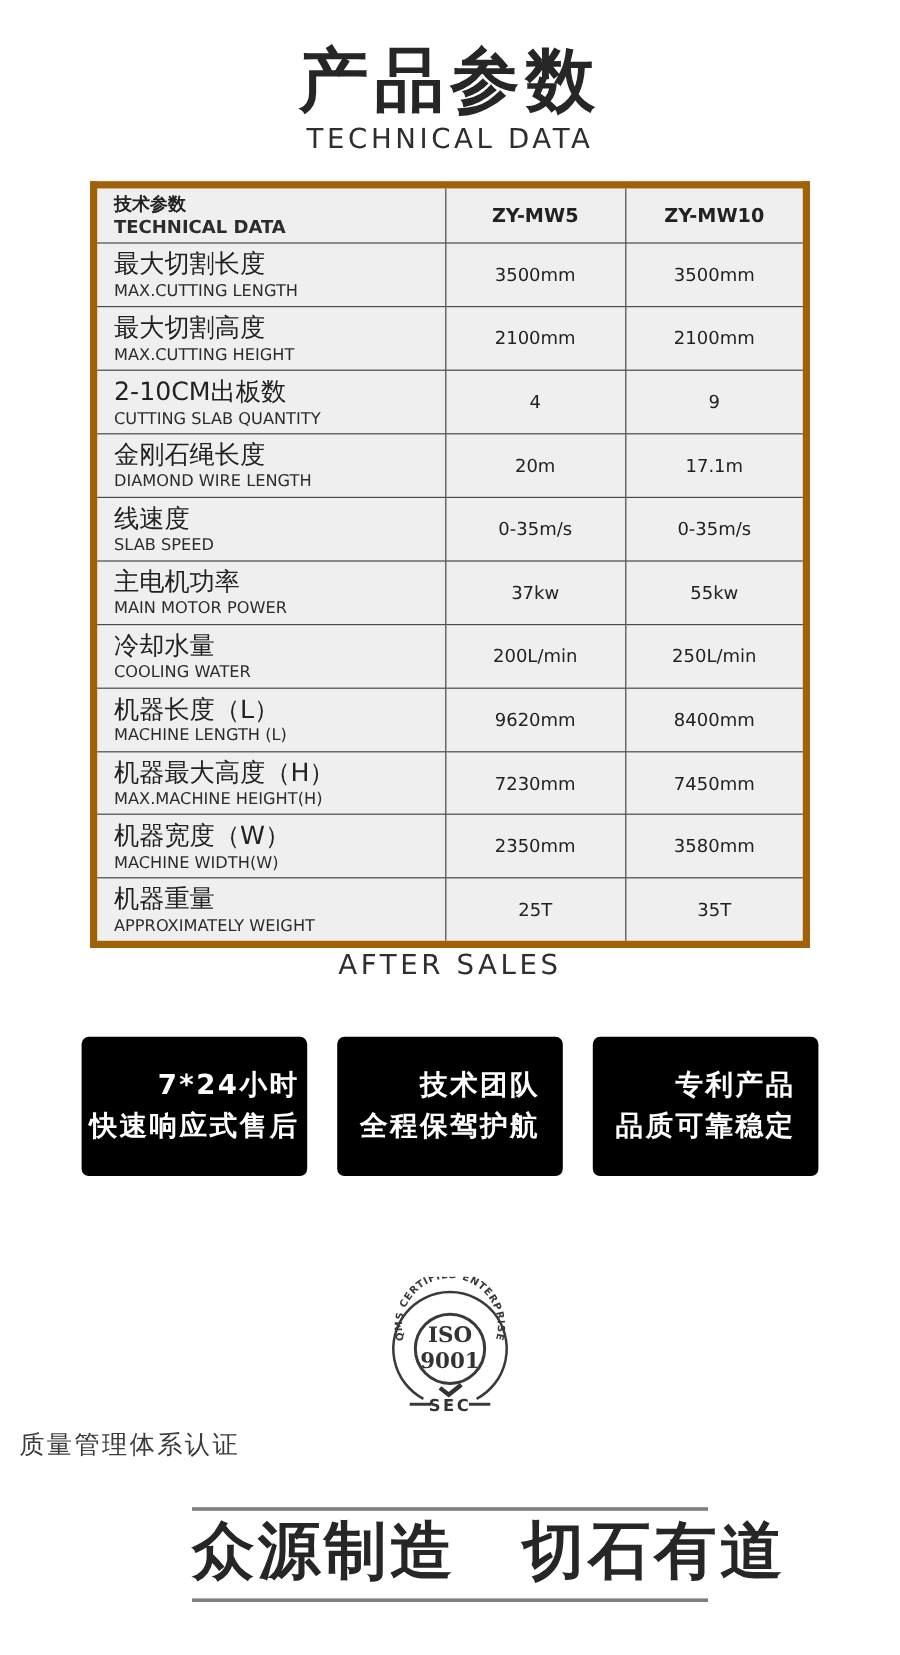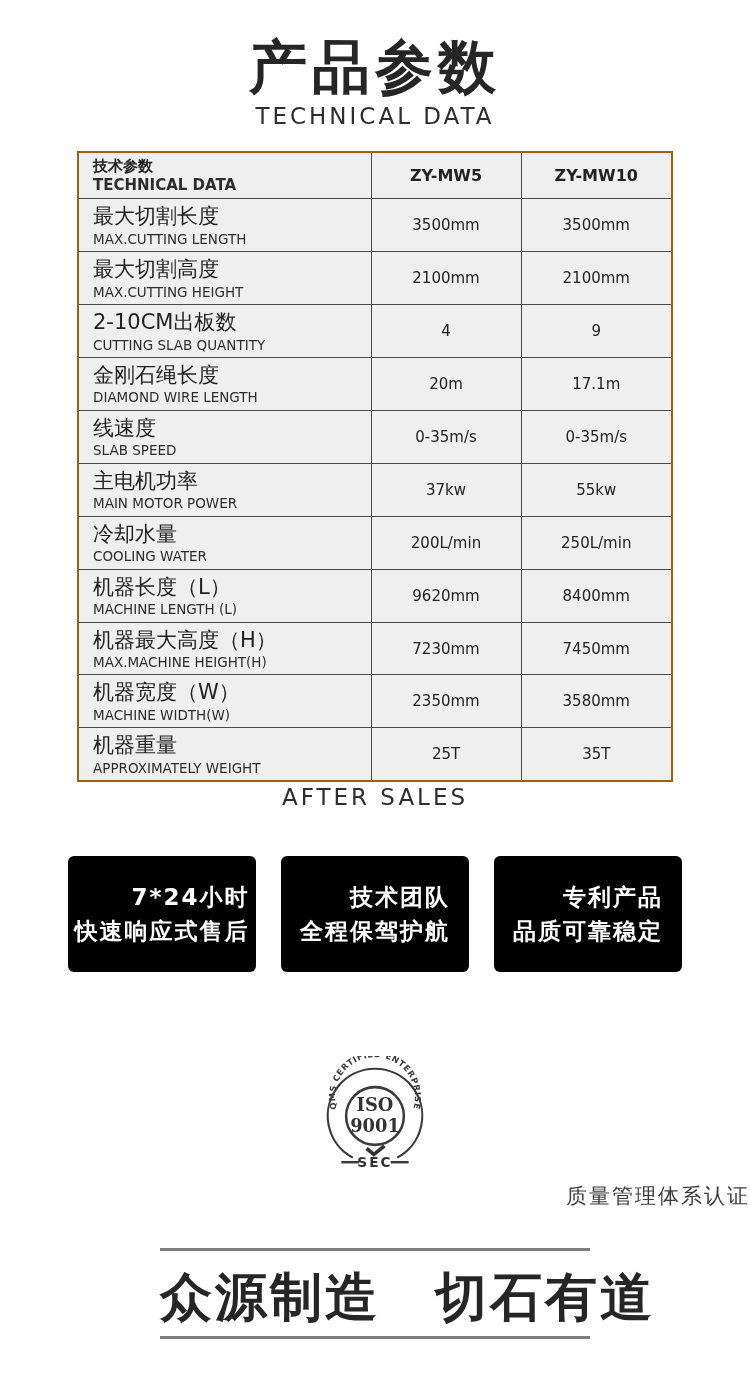--- a/index.html
+++ b/index.html
@@ -8,21 +8,21 @@
   .page { position:relative; width:750px; height:1379px; background:#fff; }
 
   
   .sec-title { margin-top:34px; text-align:center; font-size:58px; font-weight:900;
                letter-spacing:5px; color:#262626; line-height:1.15; }
   .sec-sub   { margin-top:2px; text-align:center; font-size:23px; font-weight:500;
                letter-spacing:3px; color:#2e2e2e; }
 
   
   table.spec { width:594px; margin:22px auto 0; border-collapse:collapse;
-               border:2px solid #a16207; background:#efefef; table-layout:fixed; }
+               border:6px solid #a16207; background:#efefef; table-layout:fixed; }
   table.spec col.c0 { width:293px; } table.spec col.c1 { width:150px; } table.spec col.c2 { width:151px; }
   table.spec th, table.spec td { border:1px solid #4a4a4a; background:#efefef; height:41px;
                vertical-align:middle; }
   table.spec .labcell { text-align:left; padding:3px 8px 3px 14px; }
   table.spec .valcell { text-align:center; font-size:15px; color:#222; }
   table.spec thead .valcell { font-weight:700; font-size:16px; }
   .zh { font-size:21px; color:#222; line-height:1.35; }
   .en { font-size:13.5px; color:#2c2c2c; line-height:1.3; }
   thead .zh, thead .en { font-weight:700; font-size:15px; }
 
@@ -30,26 +30,26 @@
   .cards { margin-top:46px; display:flex; justify-content:center; gap:25px; padding:0 68px; }
   .card  { flex:1; height:116px; background:#000000; border-radius:6px;
            display:flex; align-items:center; justify-content:center; }
   .card-text { text-align:right; color:#ffffff; font-weight:700; }
   .card-text .l1 { font-size:23px; letter-spacing:2px; line-height:1.5; }
   .card-text .l2 { font-size:23px; letter-spacing:2px; line-height:1.5; }
 
   
   .badge-wrap { margin-top:84px; text-align:center; }
   .badge-wrap svg { display:inline-block; }
-  .badge-caption { margin-top:2px; text-align:right; font-size:21px; font-weight:500;
-                   letter-spacing:2px; color:#3b3b3b; }
+  .badge-caption { margin-top:2px; text-align:left; font-size:21px; font-weight:500;
+                   letter-spacing:2px; color:#3b3b3b;padding-left:16px; }
 
   
   .slogan { width:430px; margin:38px auto 0; border-top:3px solid #7e7e7e;
-            border-bottom:3px solid #7e7e7e; padding:17px 0 8px; text-align:center; }
+            border-bottom:3px solid #7e7e7e; padding:5px 0 8px; text-align:center; }
   .slogan-text { font-size:52px; font-weight:900; letter-spacing:3px; color:#262626;
                  line-height:1.15; white-space:nowrap; }
 </style>
 </head>
 <body>
 
 <div class="page">
 
   <div class="sec-title">产品参数</div>
   <div class="sec-sub">TECHNICAL DATA</div>

